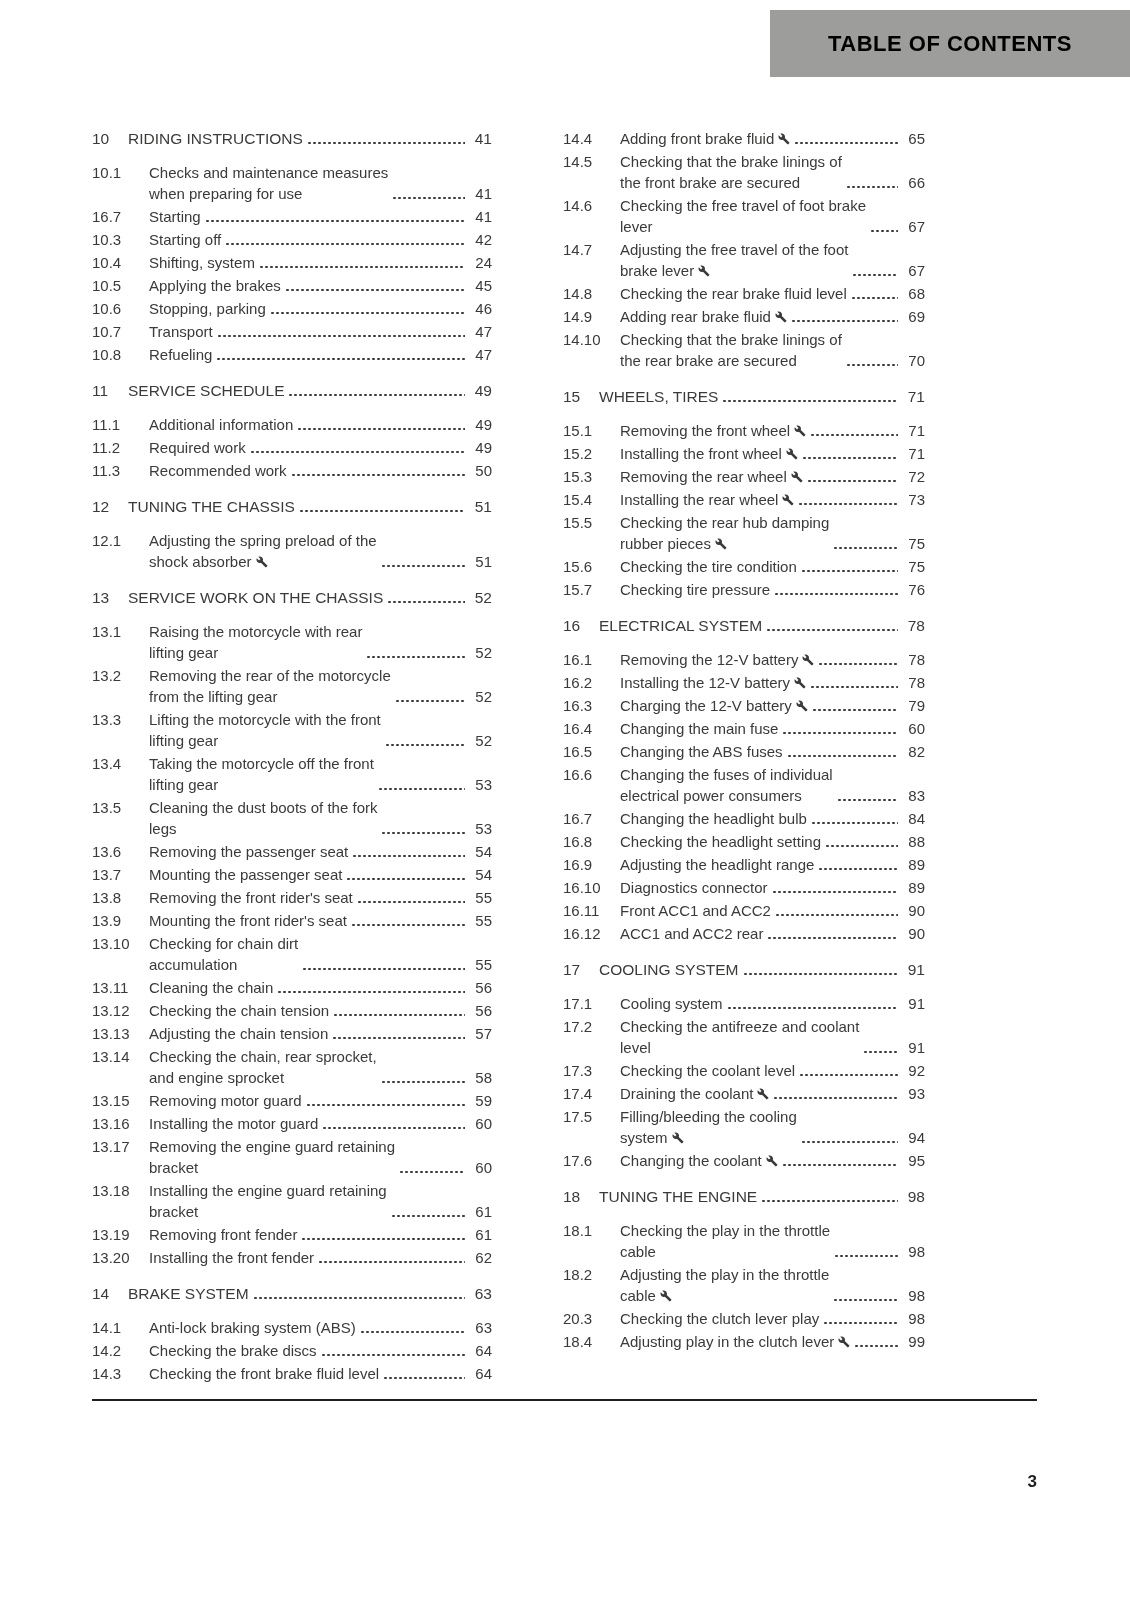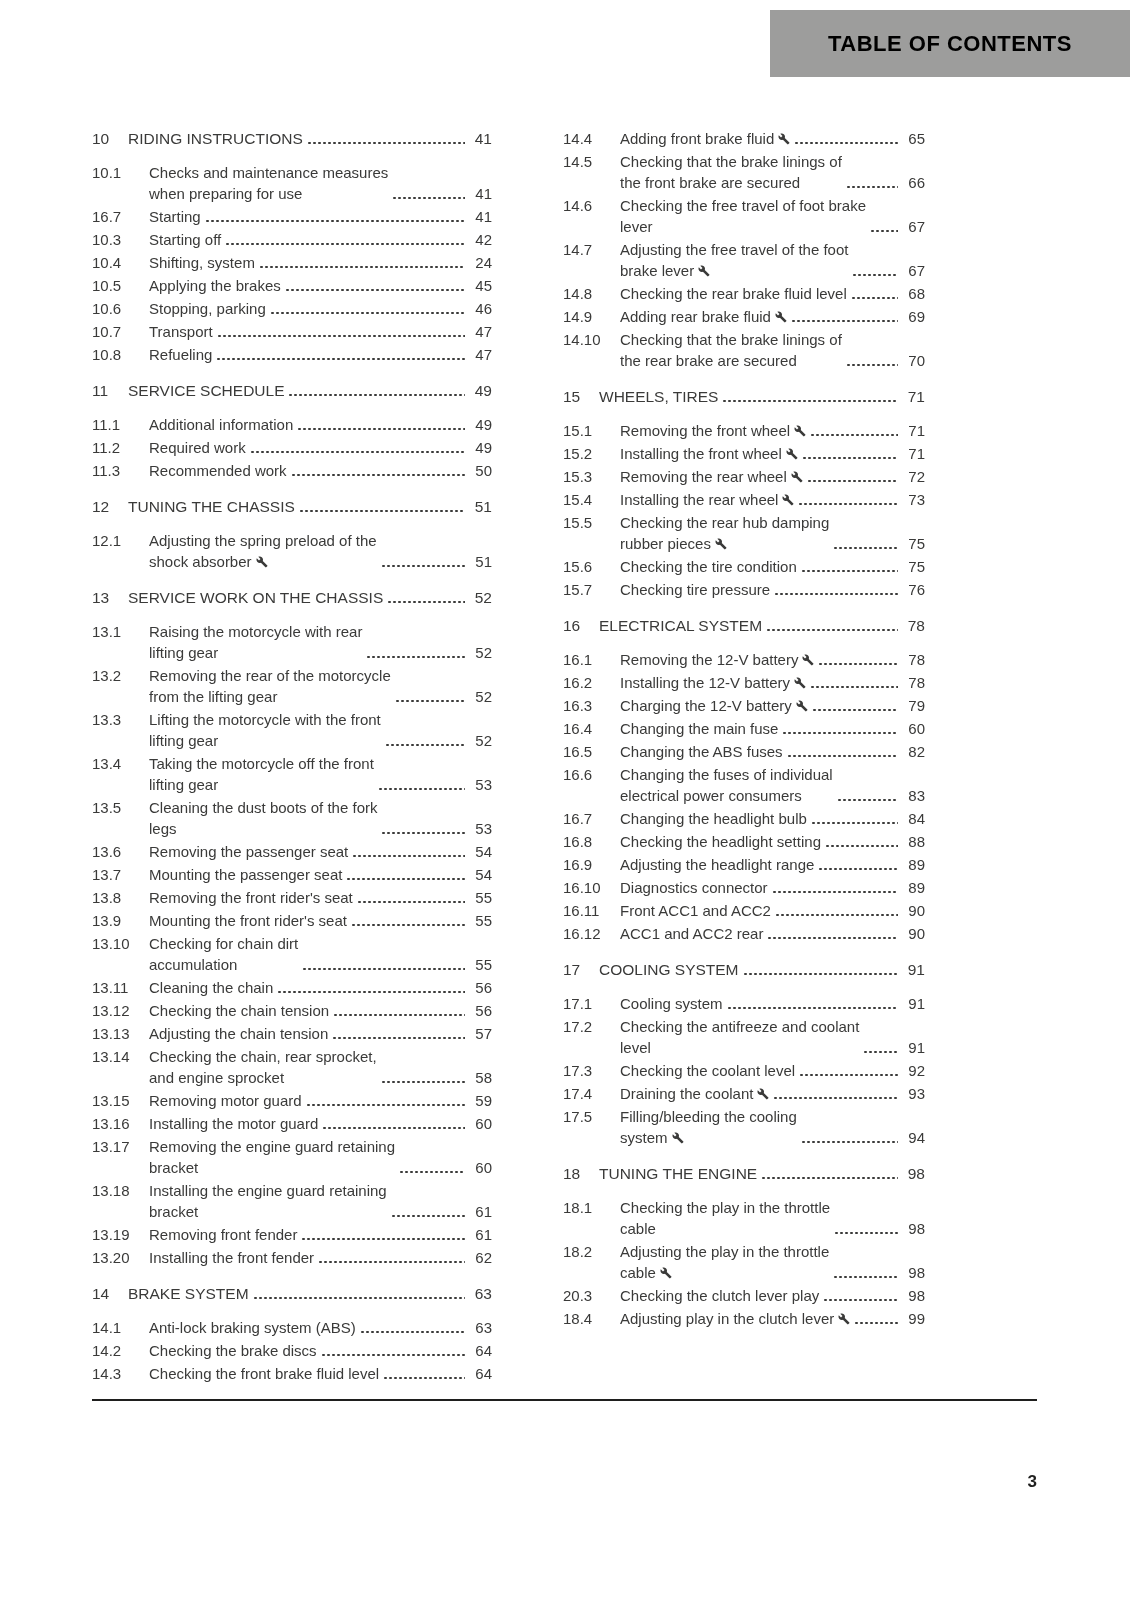--- a/index.html
+++ b/index.html
@@ -608,20 +608,28 @@
         </div>
         <div class="row entry">
           <span class="num">17.5</span>
           <span class="txt">Filling/bleeding the cooling
 system<svg class="wrench" viewBox="0 0 24 24" xmlns="http://www.w3.org/2000/svg">
               <path d="M22.7 19l-9.1-9.1c.9-2.3.4-5-1.5-6.9-2-2-5-2.4-7.4-1.3L9 6 6 9 1.6 4.6C.4 7 .9 10 2.9 12c1.9 1.9 4.6 2.4 6.9 1.5l9.1 9.1c.4.4 1 .4 1.4 0l2.3-2.3c.5-.4.5-1.1.1-1.3z"></path>
             </svg></span>
           <span class="leader"></span>
           <span class="pagenum">94</span>
         </div>
+        <div class="row entry">
+          <span class="num">17.6</span>
+          <span class="txt">Changing the coolant<svg class="wrench" viewBox="0 0 24 24" xmlns="http://www.w3.org/2000/svg">
+              <path d="M22.7 19l-9.1-9.1c.9-2.3.4-5-1.5-6.9-2-2-5-2.4-7.4-1.3L9 6 6 9 1.6 4.6C.4 7 .9 10 2.9 12c1.9 1.9 4.6 2.4 6.9 1.5l9.1 9.1c.4.4 1 .4 1.4 0l2.3-2.3c.5-.4.5-1.1.1-1.3z"></path>
+            </svg></span>
+          <span class="leader"></span>
+          <span class="pagenum">95</span>
+        </div>
         <div class="row chapter">
           <span class="num">18</span>
           <span class="txt">TUNING THE ENGINE</span>
           <span class="leader"></span>
           <span class="pagenum">98</span>
         </div>
         <div class="row entry">
           <span class="num">18.1</span>
           <span class="txt">Checking the play in the throttle
 cable</span>

